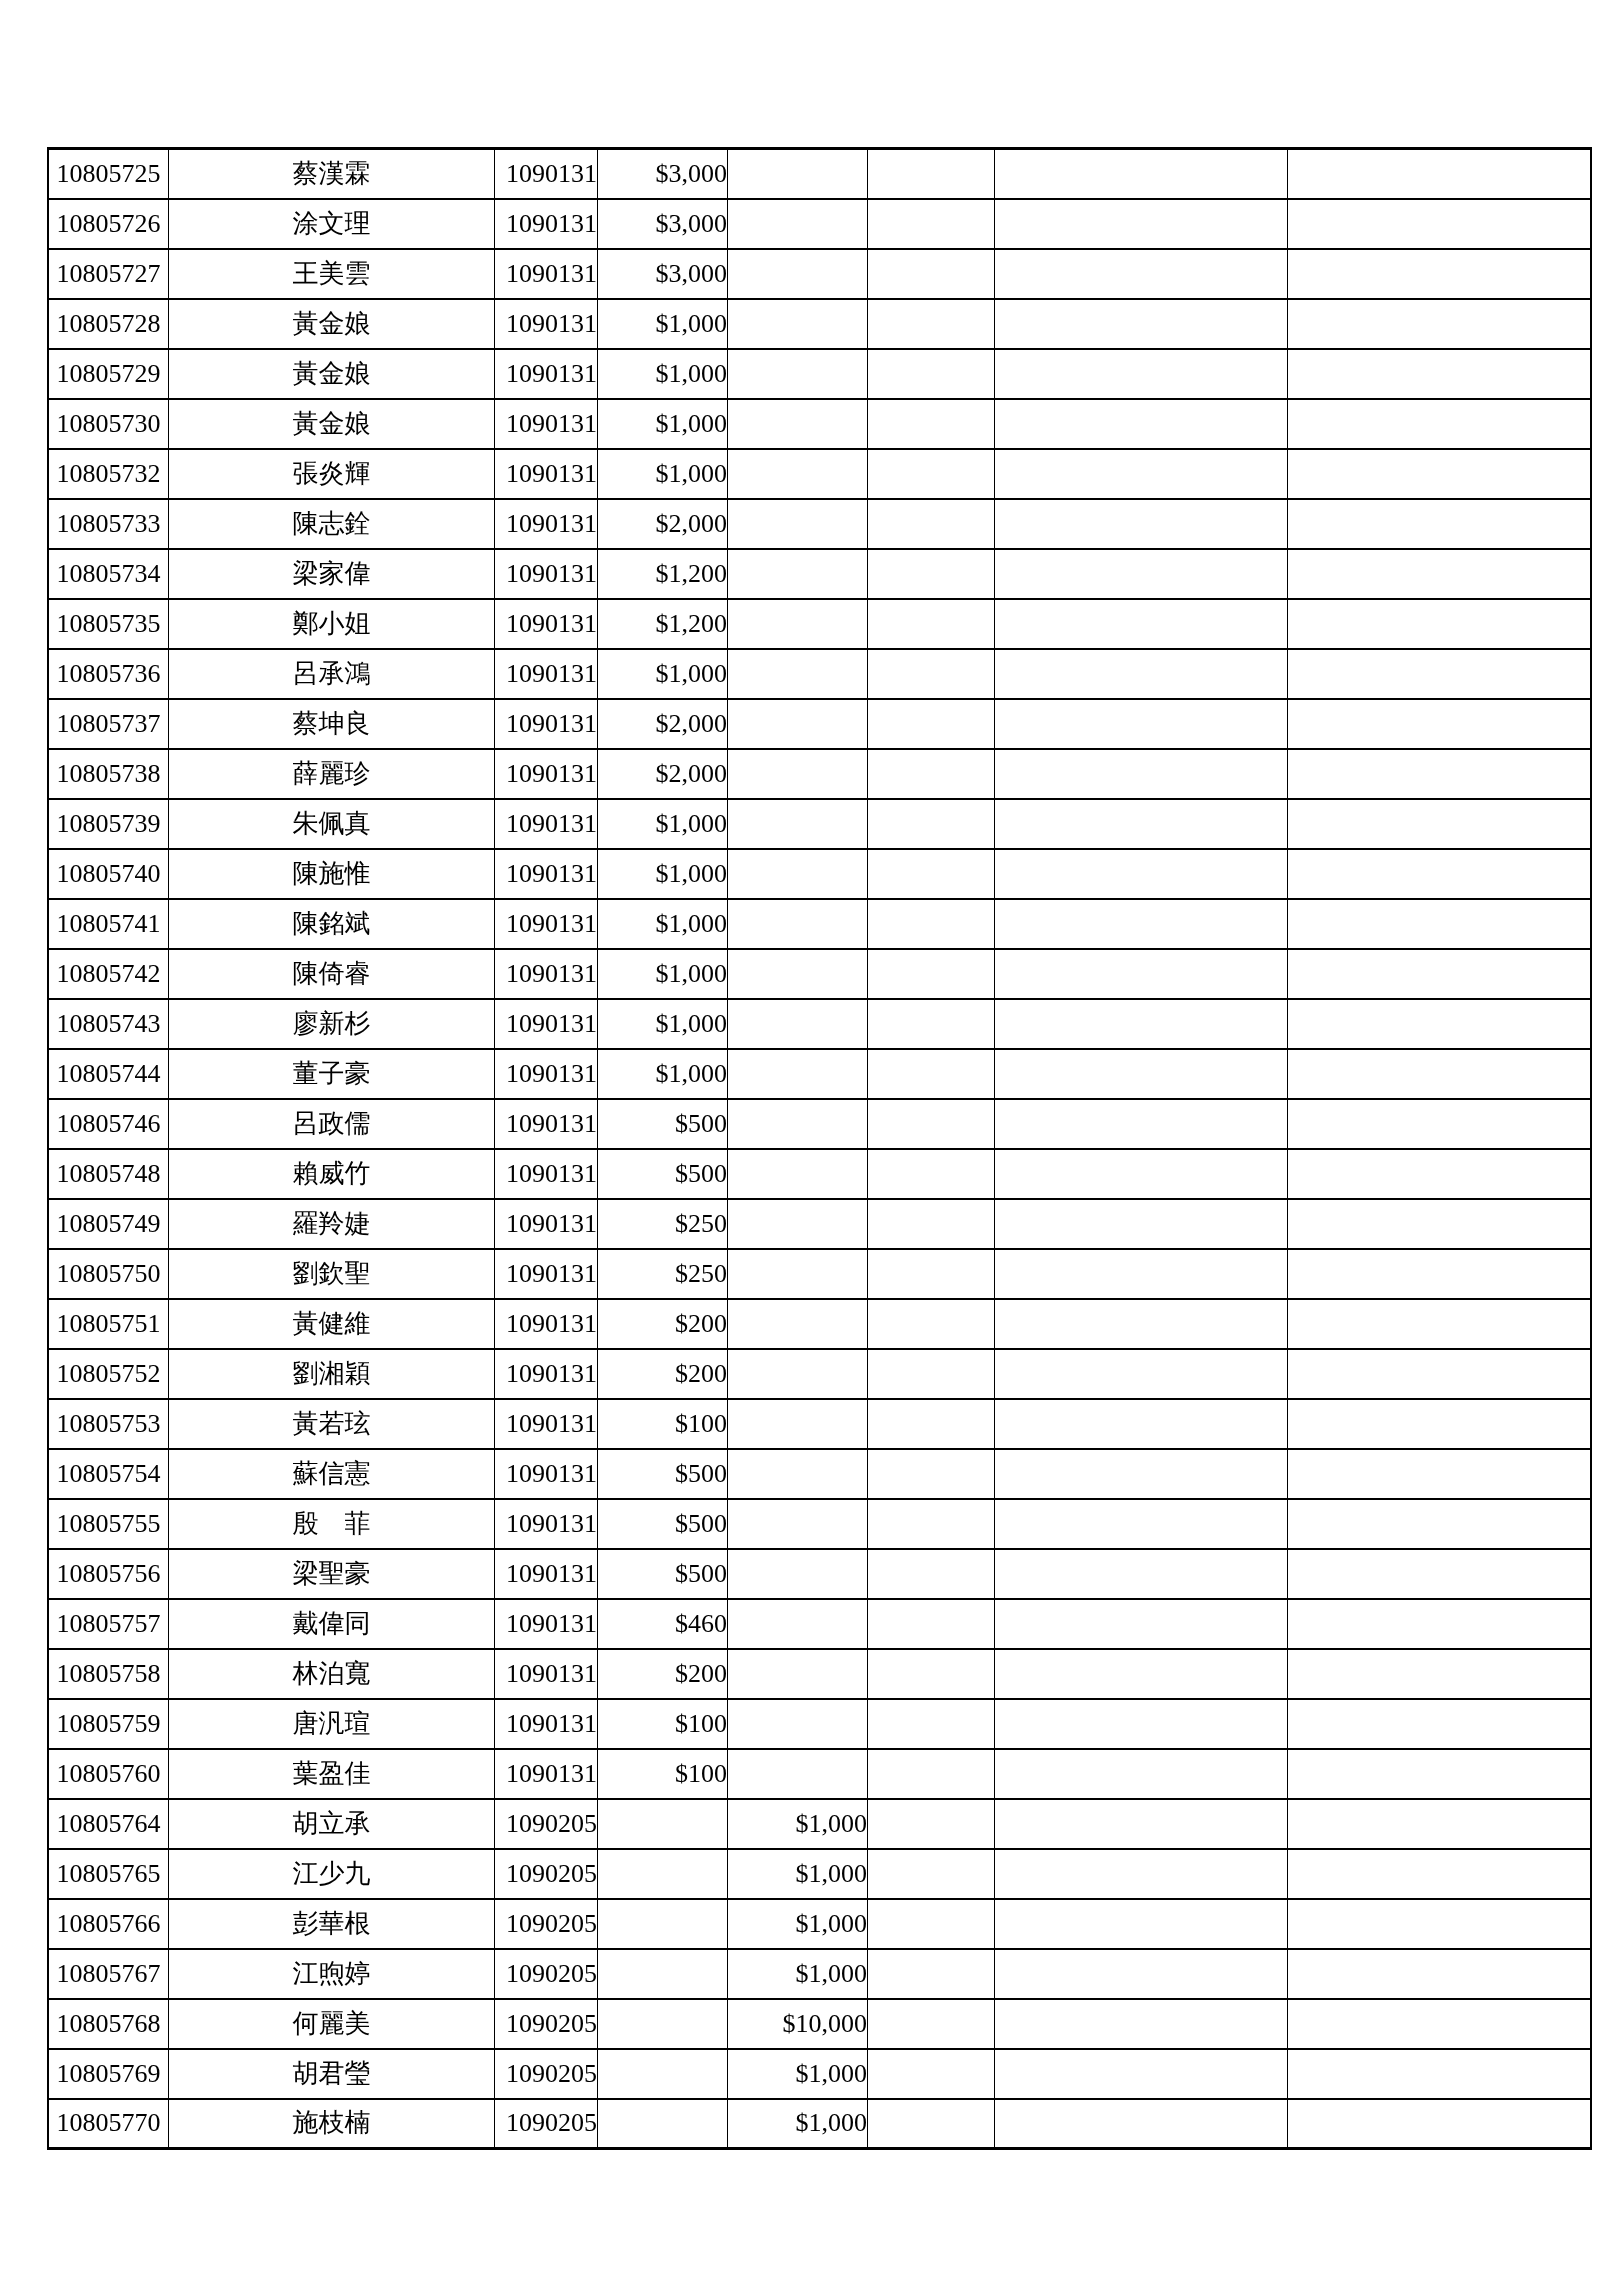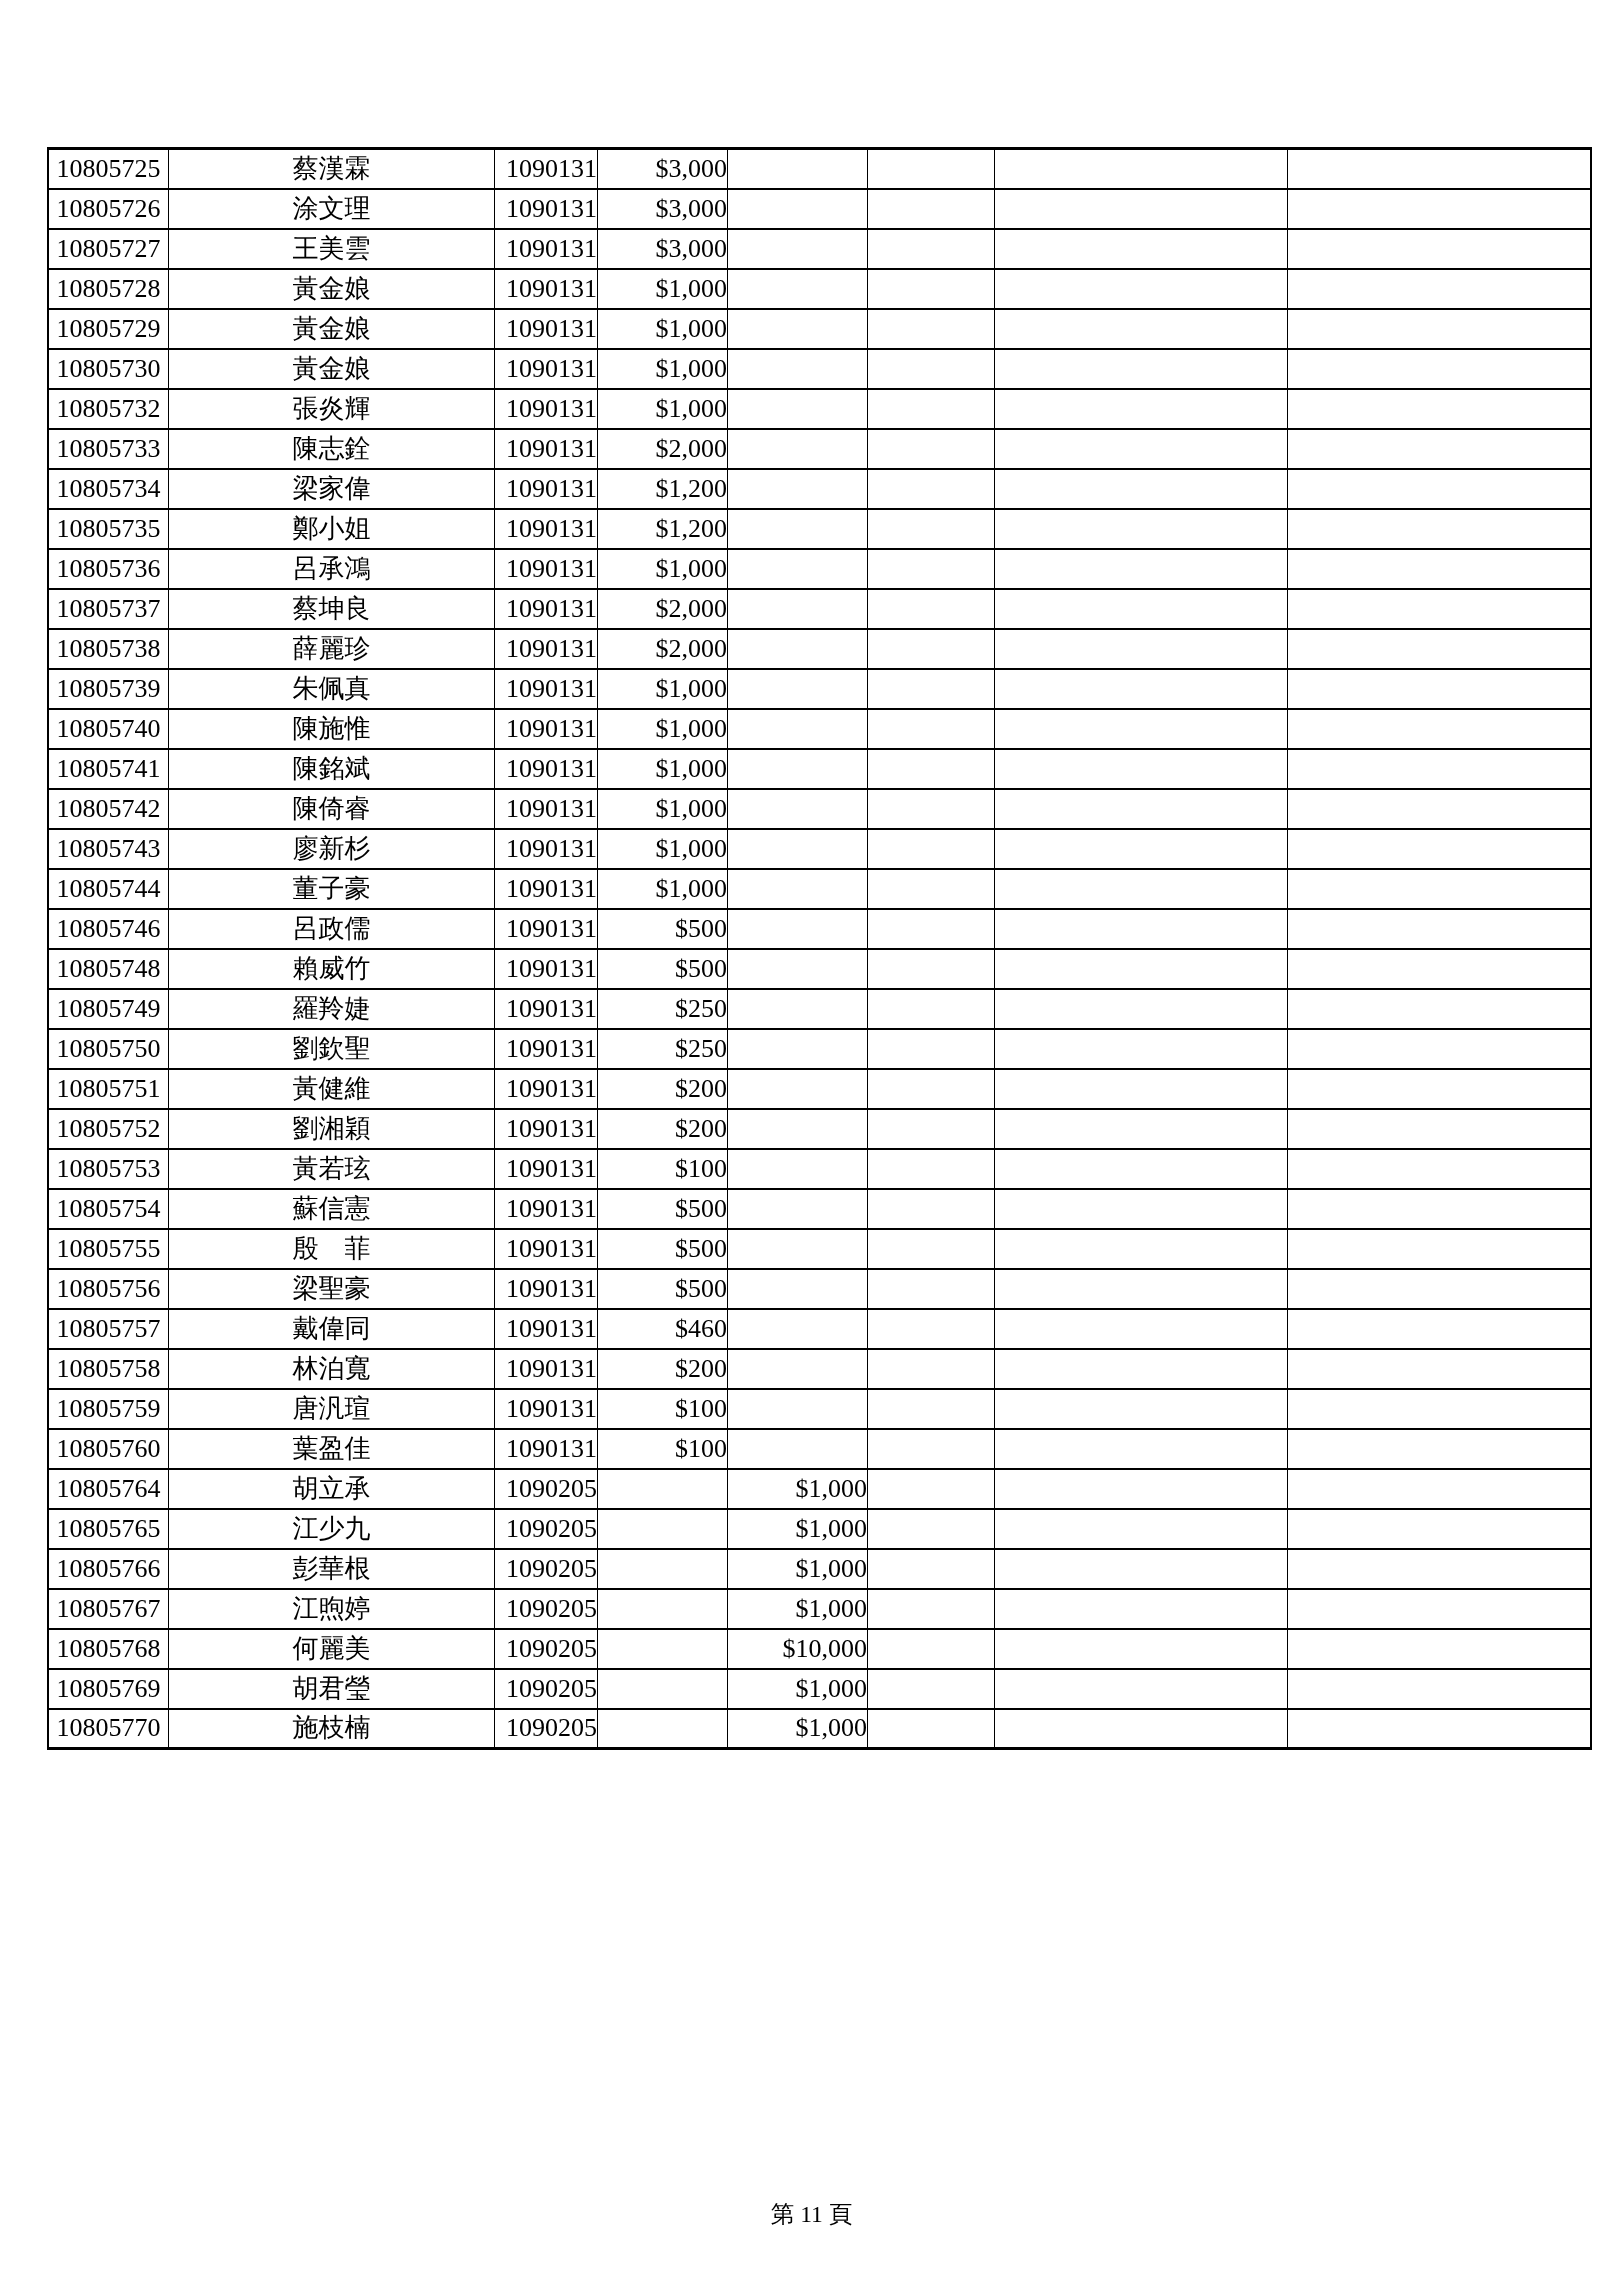--- a/index.html
+++ b/index.html
@@ -22,21 +22,21 @@
     top: 147px;
     width: 1534px;
     border-collapse: collapse;
     table-layout: fixed;
     border-top: 3.3px solid #000;
     border-bottom: 3.3px solid #000;
     border-left: 2px solid #000;
     border-right: 2px solid #000;
   }
   table.ledger tr {
-    height: 40px;
+    height: 50px;
   }
   table.ledger td {
     border-top: 2.6px solid #000;
     border-bottom: 2.6px solid #000;
     border-left: 1.3px solid #000;
     border-right: 1.3px solid #000;
     font-size: 26px;
     line-height: 1;
     vertical-align: middle;
     padding: 0;
@@ -462,15 +462,14 @@
           <td class="col-name">施枝楠</td>
           <td class="col-date">1090205</td>
           <td class="col-amt1"></td>
           <td class="col-amt2">$1,000</td>
           <td class="col-e1"></td>
           <td class="col-e2"></td>
           <td class="col-e3"></td>
         </tr>
       </tbody>
   </table>
-  <div class="footer">第 11 頁</div>
 </div>
 
 
 </body></html>

